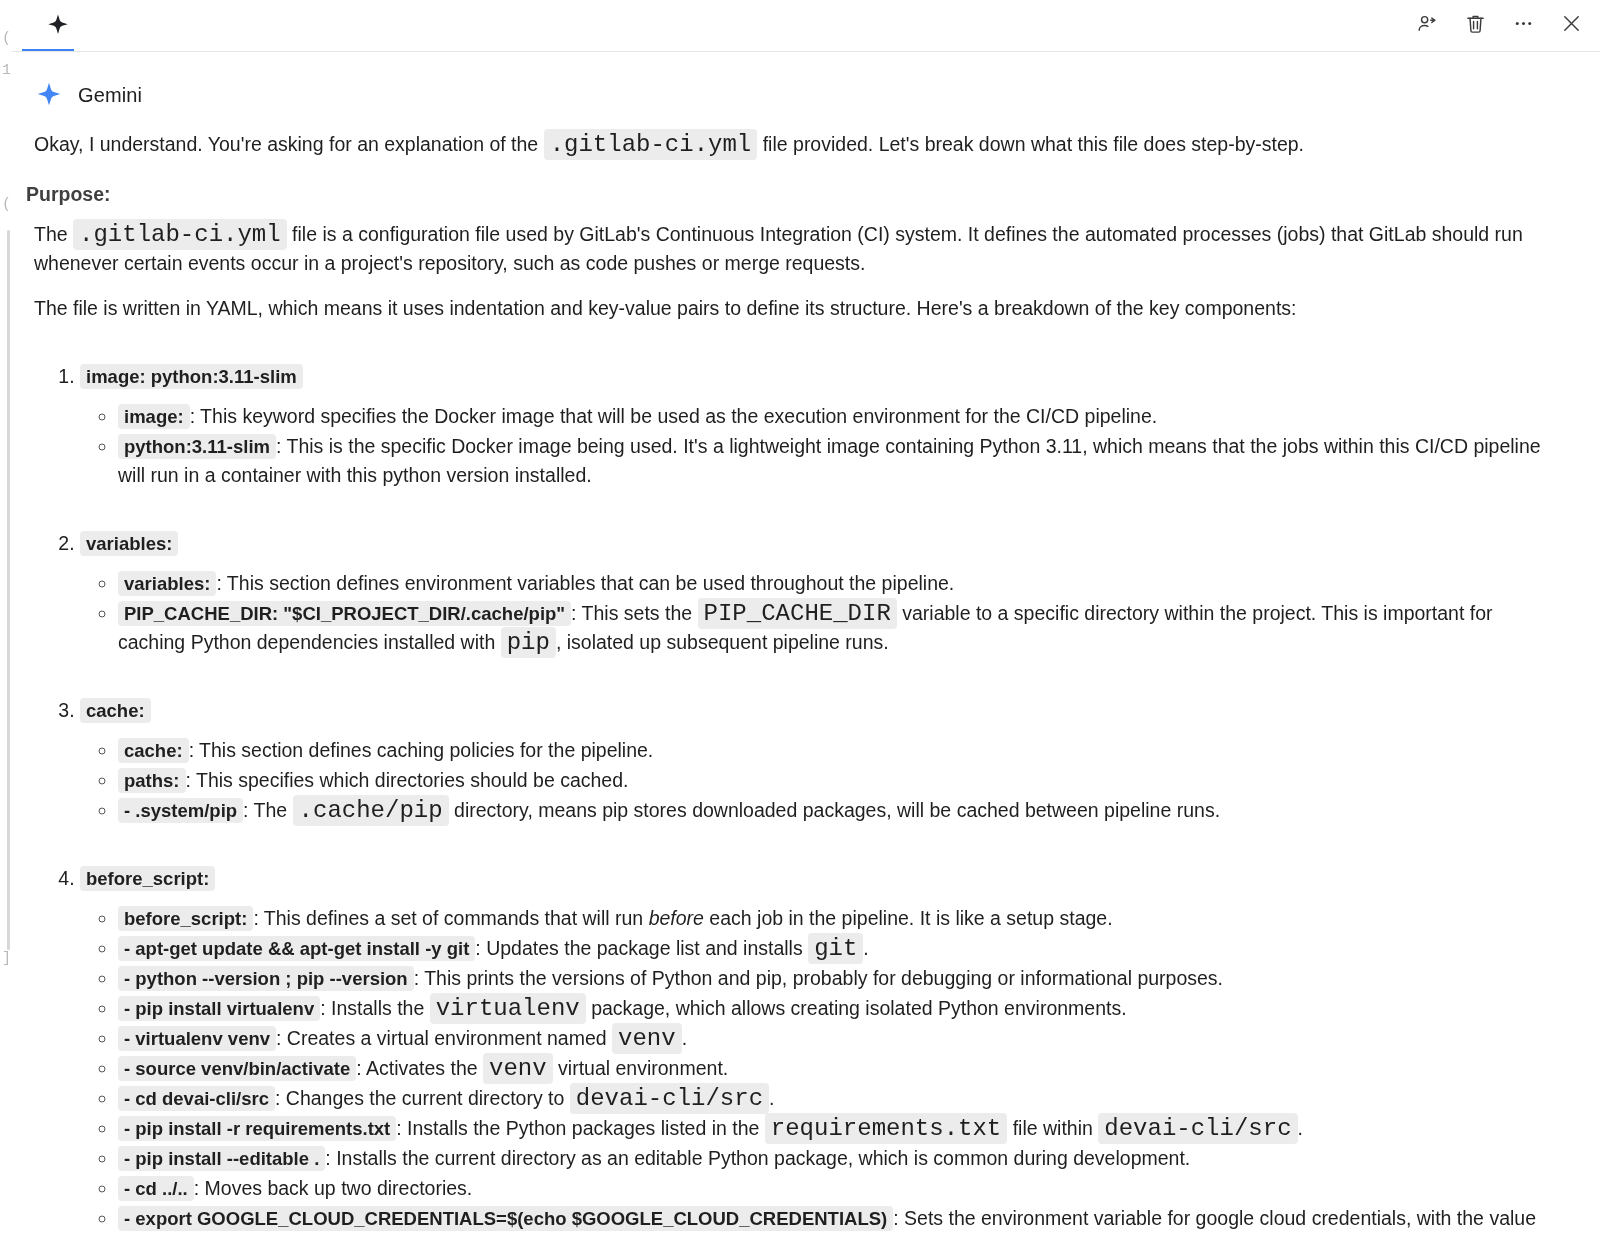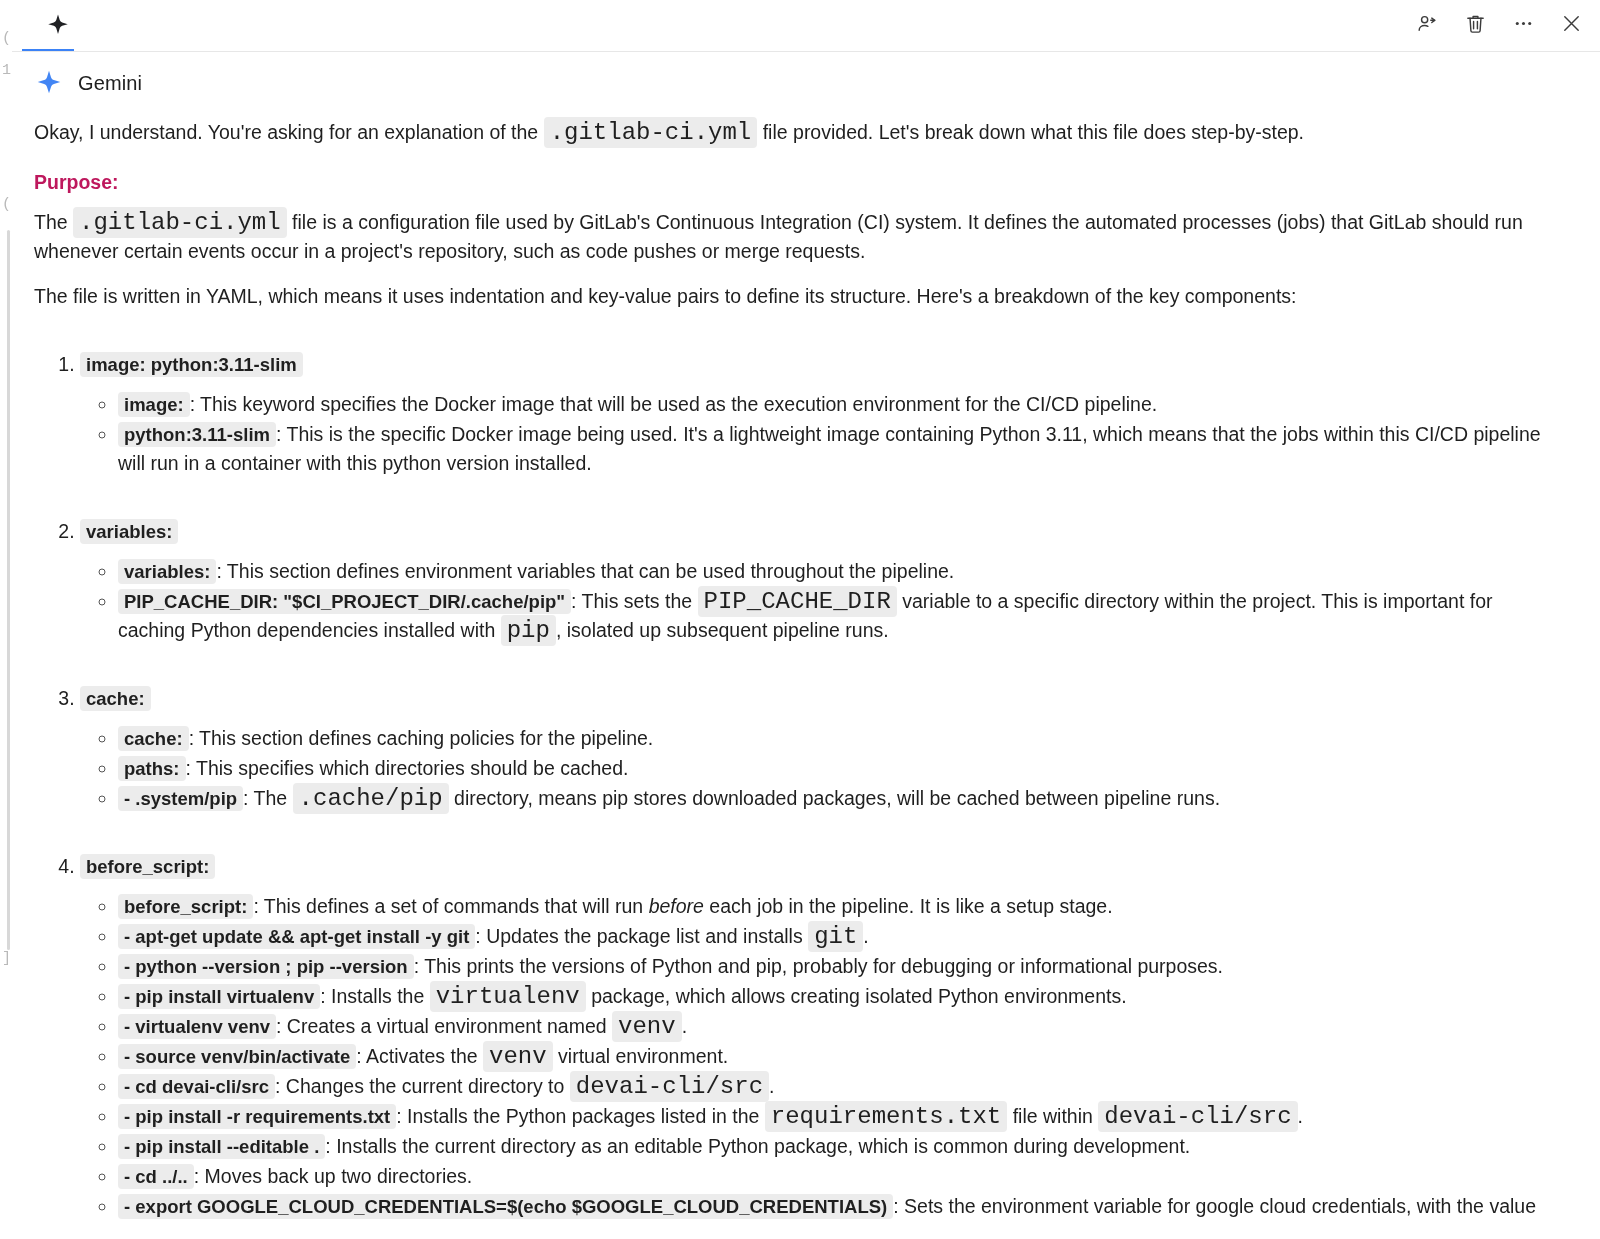--- a/index.html
+++ b/index.html
@@ -69,21 +69,21 @@
   .tb-icon {
     width: 26px; height: 26px;
     display: flex; align-items: center; justify-content: center;
     color: #3c3c3c;
     cursor: pointer;
   }
   .tb-icon svg { display: block; }
   
   .content {
     position: absolute;
-    left: 12px; top: 40px;
+    left: 12px; top: 52px;
     width: 1588px;
     height: 1187px;
     padding: 22px 56px 0 10px;
     overflow: hidden;
   }
   .assistant-head {
     display: flex;
     align-items: center;
     gap: 14px;
     margin: 6px 0 20px 12px;
@@ -95,24 +95,24 @@
     color: #202020;
     letter-spacing: .1px;
   }
   p.para {
     margin: 0 0 16px 12px;
     font-size: 19.5px;
     line-height: 29px;
     color: #1f1f1f;
   }
   h4.section {
-    margin: 24px 0 14px 12px;
+    margin: 24px 0 14px 4px;
     font-size: 19.5px;
     font-weight: bold;
-    color: #be185d;
+    color: #404040;
   }
   code.c {
     background: #ececec;
     border-radius: 4px;
     padding: 2px 6px;
     font-family: "Liberation Mono", monospace;
     font-size: 24px;
     color: #1f1f1f;
     white-space: nowrap;
   }

